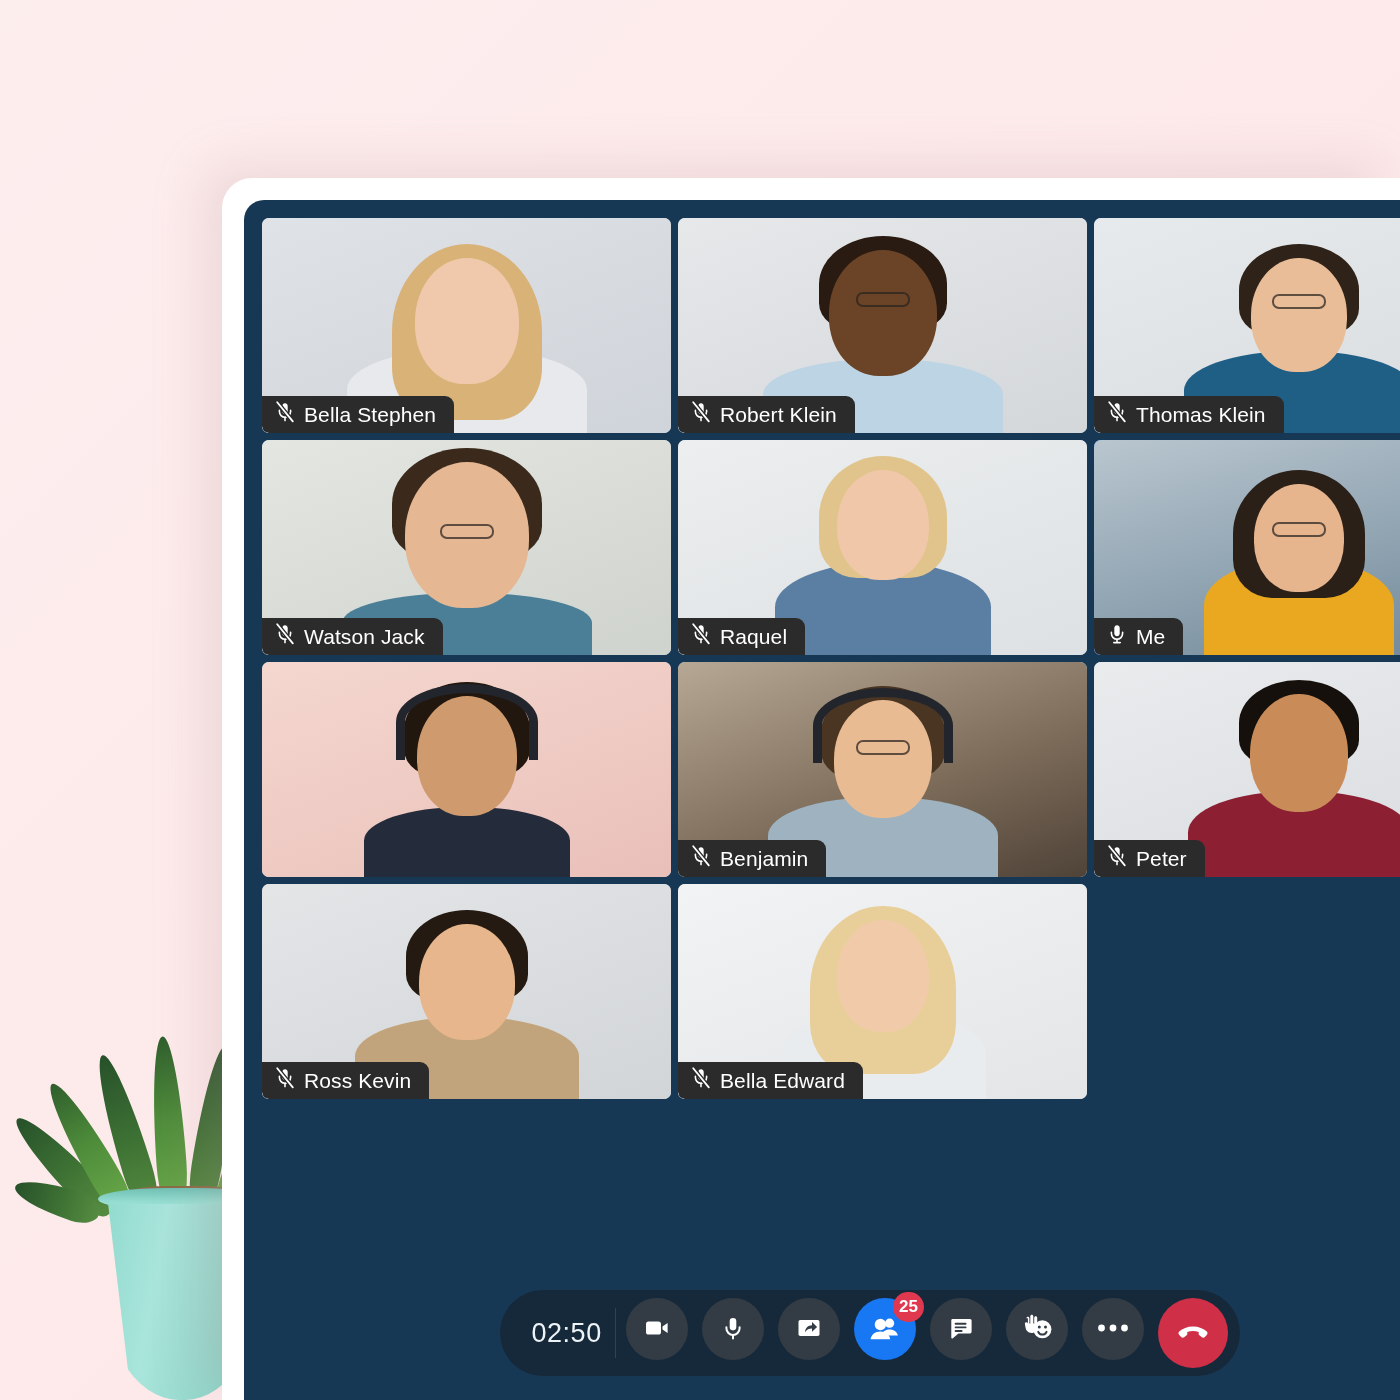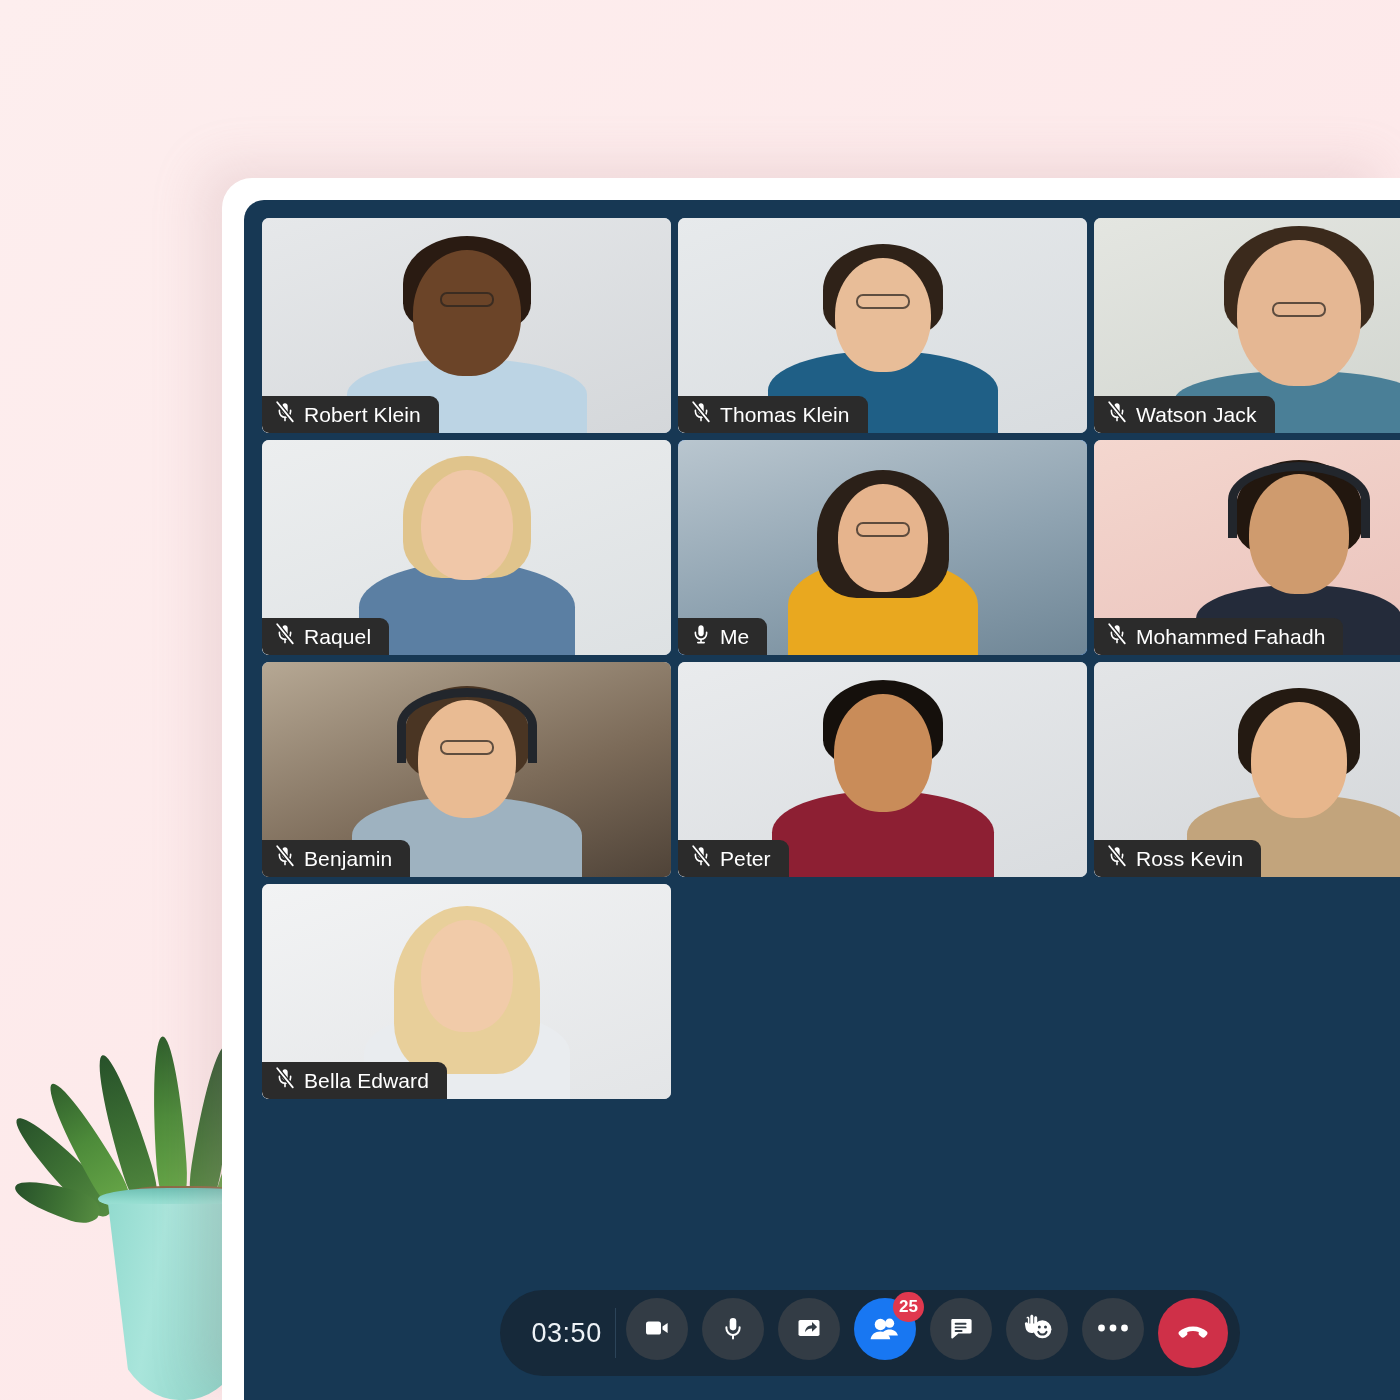--- a/index.html
+++ b/index.html
@@ -172,20 +172,38 @@
   <div class="pot"></div>
 </div>
 
 <div id="laptop-bezel"></div>
 
 <div id="app-window">
 
   <div id="video-grid">
       <div class="tile">
         <div class="photo">
+          <div class="wall" style="background:linear-gradient(160deg,#dfe2e6,#cfd4da)"></div>
+          <div class="body" style="width:240px;height:84px;background:#e8e9ec"></div>
+          <div class="hair" style="top:26px;width:150px;height:176px;background:#d8b277"></div>
+          <div class="head" style="top:40px;width:104px;height:126px;background:#f0c9ad"></div>
+        </div>
+        <div class="name-badge">
+          <span><svg width="20" height="22" viewBox="0 0 20 22" fill="none" aria-hidden="true">
+      <path d="M10 2.2c-1.5 0-2.7 1.2-2.7 2.7v5.7c0 1.5 1.2 2.7 2.7 2.7s2.7-1.2 2.7-2.7V4.9C12.7 3.4 11.5 2.2 10 2.2z" fill="#fff"></path>
+      <path d="M15.6 9.3v1.3c0 3.1-2.5 5.6-5.6 5.6S4.4 13.7 4.4 10.6V9.3" stroke="#fff" stroke-width="1.6" stroke-linecap="round"></path>
+      <path d="M10 16.2v3.4" stroke="#fff" stroke-width="1.6" stroke-linecap="round"></path>
+      <path d="M2.2 1.3 L17.8 20.4" stroke="#2b2b2b" stroke-width="4.4" stroke-linecap="round"></path>
+      <path d="M2.2 1.3 L17.8 20.4" stroke="#fff" stroke-width="1.8" stroke-linecap="round"></path>
+    </svg></span>
+          <span>Bella Stephen</span>
+        </div>
+      </div>
+      <div class="tile">
+        <div class="photo">
           <div class="wall" style="background:linear-gradient(160deg,#e6e8ea,#d4d7da)"></div>
           <div class="body" style="width:240px;height:74px;background:#bcd4e4"></div>
           <div class="hair" style="top:18px;width:128px;height:96px;background:#2a1b12"></div>
           <div class="head" style="top:32px;width:108px;height:126px;background:#6b4428"></div>
           <div class="glasses" style="top:74px"></div>
         </div>
         <div class="name-badge">
           <span><svg width="20" height="22" viewBox="0 0 20 22" fill="none" aria-hidden="true">
       <path d="M10 2.2c-1.5 0-2.7 1.2-2.7 2.7v5.7c0 1.5 1.2 2.7 2.7 2.7s2.7-1.2 2.7-2.7V4.9C12.7 3.4 11.5 2.2 10 2.2z" fill="#fff"></path>
       <path d="M15.6 9.3v1.3c0 3.1-2.5 5.6-5.6 5.6S4.4 13.7 4.4 10.6V9.3" stroke="#fff" stroke-width="1.6" stroke-linecap="round"></path>
@@ -269,30 +287,20 @@
           <span>Me</span>
         </div>
       </div>
       <div class="tile">
         <div class="photo">
           <div class="wall" style="background:linear-gradient(160deg,#f4d7cf,#e9c0b9)"></div>
           <div class="body" style="width:206px;height:70px;background:#242b3a"></div>
           <div class="hair" style="top:20px;width:126px;height:96px;background:#22170f"></div>
           <div class="head" style="top:34px;width:100px;height:120px;background:#cf9b6e"></div>
           <div class="cans" style="top:22px;width:142px;height:76px"></div>
-        </div>
-        <div class="name-badge">
-          <span><svg width="20" height="22" viewBox="0 0 20 22" fill="none" aria-hidden="true">
-      <path d="M10 2.2c-1.5 0-2.7 1.2-2.7 2.7v5.7c0 1.5 1.2 2.7 2.7 2.7s2.7-1.2 2.7-2.7V4.9C12.7 3.4 11.5 2.2 10 2.2z" fill="#fff"></path>
-      <path d="M15.6 9.3v1.3c0 3.1-2.5 5.6-5.6 5.6S4.4 13.7 4.4 10.6V9.3" stroke="#fff" stroke-width="1.6" stroke-linecap="round"></path>
-      <path d="M10 16.2v3.4" stroke="#fff" stroke-width="1.6" stroke-linecap="round"></path>
-      <path d="M2.2 1.3 L17.8 20.4" stroke="#2b2b2b" stroke-width="4.4" stroke-linecap="round"></path>
-      <path d="M2.2 1.3 L17.8 20.4" stroke="#fff" stroke-width="1.8" stroke-linecap="round"></path>
-    </svg></span>
-          <span>Mohammed Fahadh</span>
         </div>
       </div>
       <div class="tile">
         <div class="photo">
           <div class="wall" style="background:linear-gradient(160deg,#b6a894,#7b6a58 60%,#4f4338)"></div>
           <div class="body" style="width:230px;height:80px;background:#9eb2c0"></div>
           <div class="hair" style="top:24px;width:124px;height:94px;background:#4a3523"></div>
           <div class="head" style="top:38px;width:98px;height:118px;background:#e9bb93"></div>
           <div class="cans" style="top:26px;width:140px;height:75px"></div>
           <div class="glasses" style="top:78px"></div>
@@ -358,21 +366,21 @@
       <path d="M10 16.2v3.4" stroke="#fff" stroke-width="1.6" stroke-linecap="round"></path>
       <path d="M2.2 1.3 L17.8 20.4" stroke="#2b2b2b" stroke-width="4.4" stroke-linecap="round"></path>
       <path d="M2.2 1.3 L17.8 20.4" stroke="#fff" stroke-width="1.8" stroke-linecap="round"></path>
     </svg></span>
           <span>Bella Edward</span>
         </div>
       </div>
     </div>
 
   <div id="control-bar">
-    <div id="call-timer">03:50</div>
+    <div id="call-timer">02:50</div>
     <div id="bar-divider"></div>
     <div id="control-buttons">
         <button class="ctrl" title="Camera">
           <span><svg width="30" height="30" viewBox="0 0 30 30" aria-hidden="true">
       <rect x="4" y="8.5" width="15" height="13" rx="2.6" fill="#fff"></rect>
       <path d="M20.5 13.6 25.6 10v10l-5.1-3.6z" fill="#fff"></path>
     </svg></span>
         </button>
         <button class="ctrl" title="Microphone">
           <span><svg width="30" height="30" viewBox="0 0 30 30" fill="none" aria-hidden="true">

